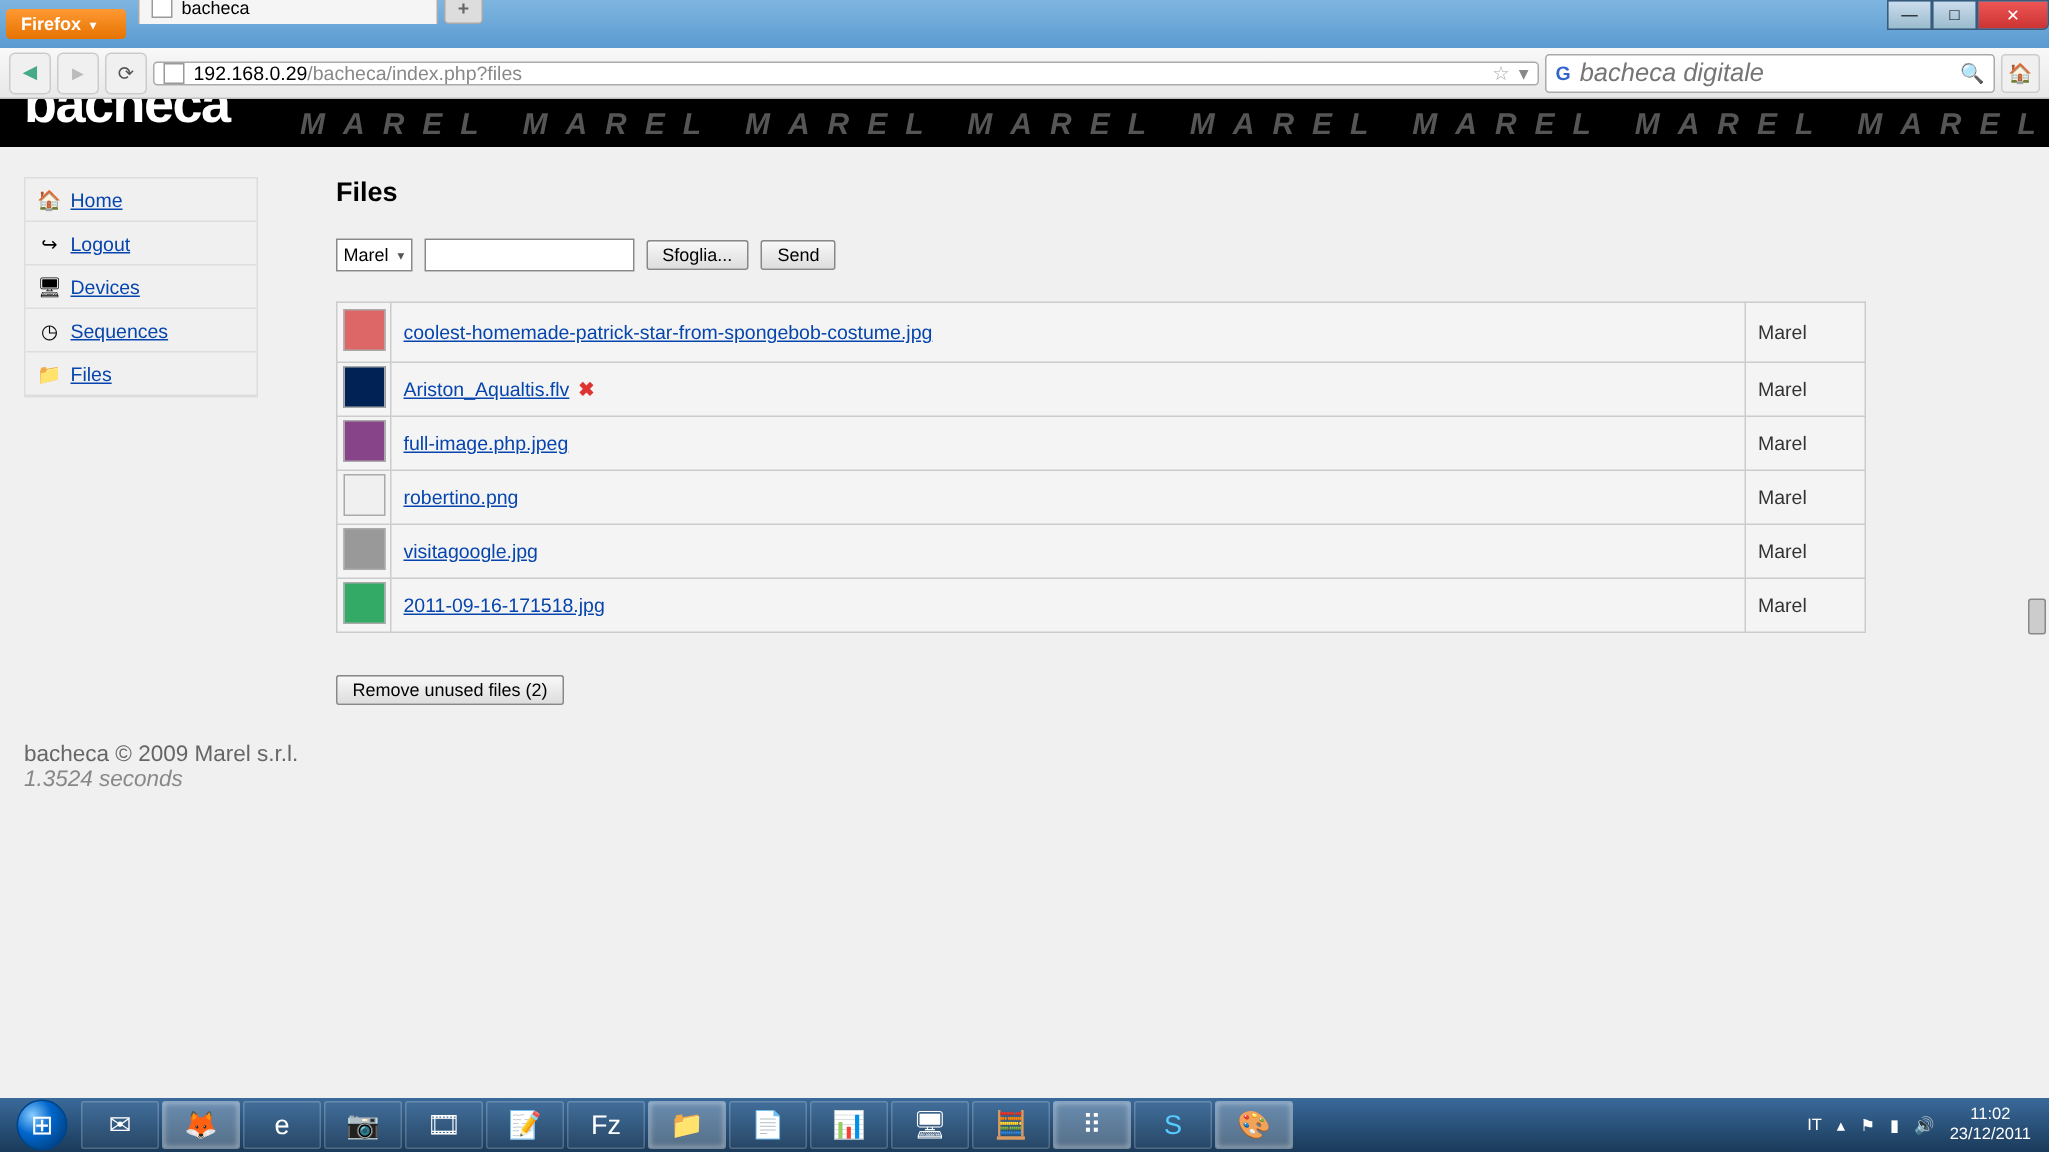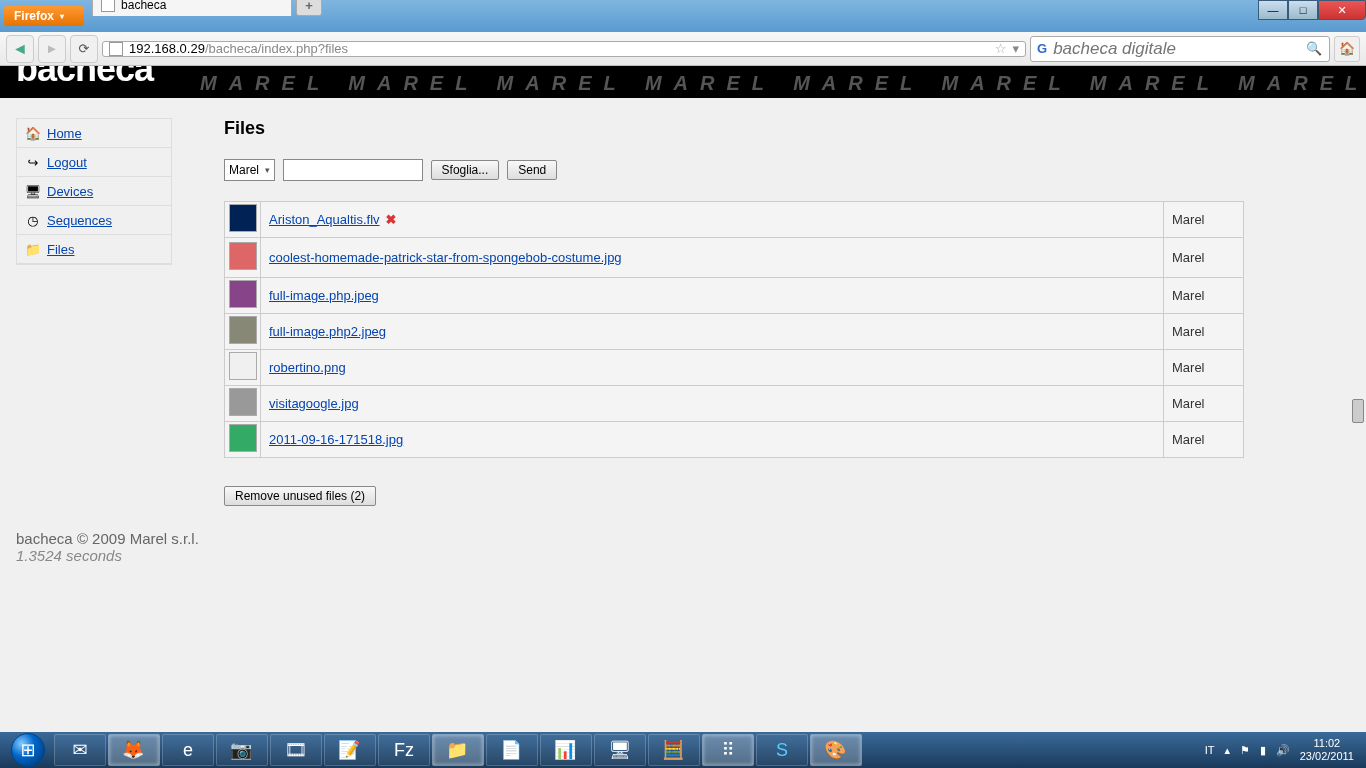--- a/index.html
+++ b/index.html
@@ -173,37 +173,32 @@
                 <span>Marel</span>
               </div>
             <div class="upload-text"></div>
             <button class="btn">Sfoglia...</button>
             <button class="btn">Send</button>
           </div>
 
           <table class="file-table">
             <tbody id="file-rows">
                 <tr>
+                  <td class="thumb" style="height:40px"><span class="thumb-box" style="background:#d66"></span></td>
+                  <td><a class="file-link">coolest-homemade-patrick-star-from-spongebob-costume.jpg</a></td>
+                  <td class="owner">Marel</td>
+                </tr>
+                <tr>
                   <td class="thumb" style="height:26px"><span class="thumb-box" style="background:#025"></span></td>
                   <td><a class="file-link">Ariston_Aqualtis.flv</a><span class="delete-x">✖</span></td>
                   <td class="owner">Marel</td>
                 </tr>
                 <tr>
-                  <td class="thumb" style="height:40px"><span class="thumb-box" style="background:#d66"></span></td>
-                  <td><a class="file-link">coolest-homemade-patrick-star-from-spongebob-costume.jpg</a></td>
-                  <td class="owner">Marel</td>
-                </tr>
-                <tr>
                   <td class="thumb" style="height:26px"><span class="thumb-box" style="background:#848"></span></td>
                   <td><a class="file-link">full-image.php.jpeg</a></td>
-                  <td class="owner">Marel</td>
-                </tr>
-                <tr>
-                  <td class="thumb" style="height:26px"><span class="thumb-box" style="background:#887"></span></td>
-                  <td><a class="file-link">full-image.php2.jpeg</a></td>
                   <td class="owner">Marel</td>
                 </tr>
                 <tr>
                   <td class="thumb" style="height:26px"><span class="thumb-box" style="background:#f0f0f0"></span></td>
                   <td><a class="file-link">robertino.png</a></td>
                   <td class="owner">Marel</td>
                 </tr>
                 <tr>
                   <td class="thumb" style="height:26px"><span class="thumb-box" style="background:#999"></span></td>
                   <td><a class="file-link">visitagoogle.jpg</a></td>
@@ -251,17 +246,17 @@
     <div class="task-icon" style="color:#5cf">S</div>
     <div class="task-icon active">🎨</div>
     <div class="tray">
       <span>IT</span>
       <span>▴</span>
       <span>⚑</span>
       <span>▮</span>
       <span>🔊</span>
       <div class="clock">
         <div>11:02</div>
-        <div>23/02/2011</div>
+        <div>23/12/2011</div>
       </div>
     </div>
   </div>
 </div>
 
 </body></html>

